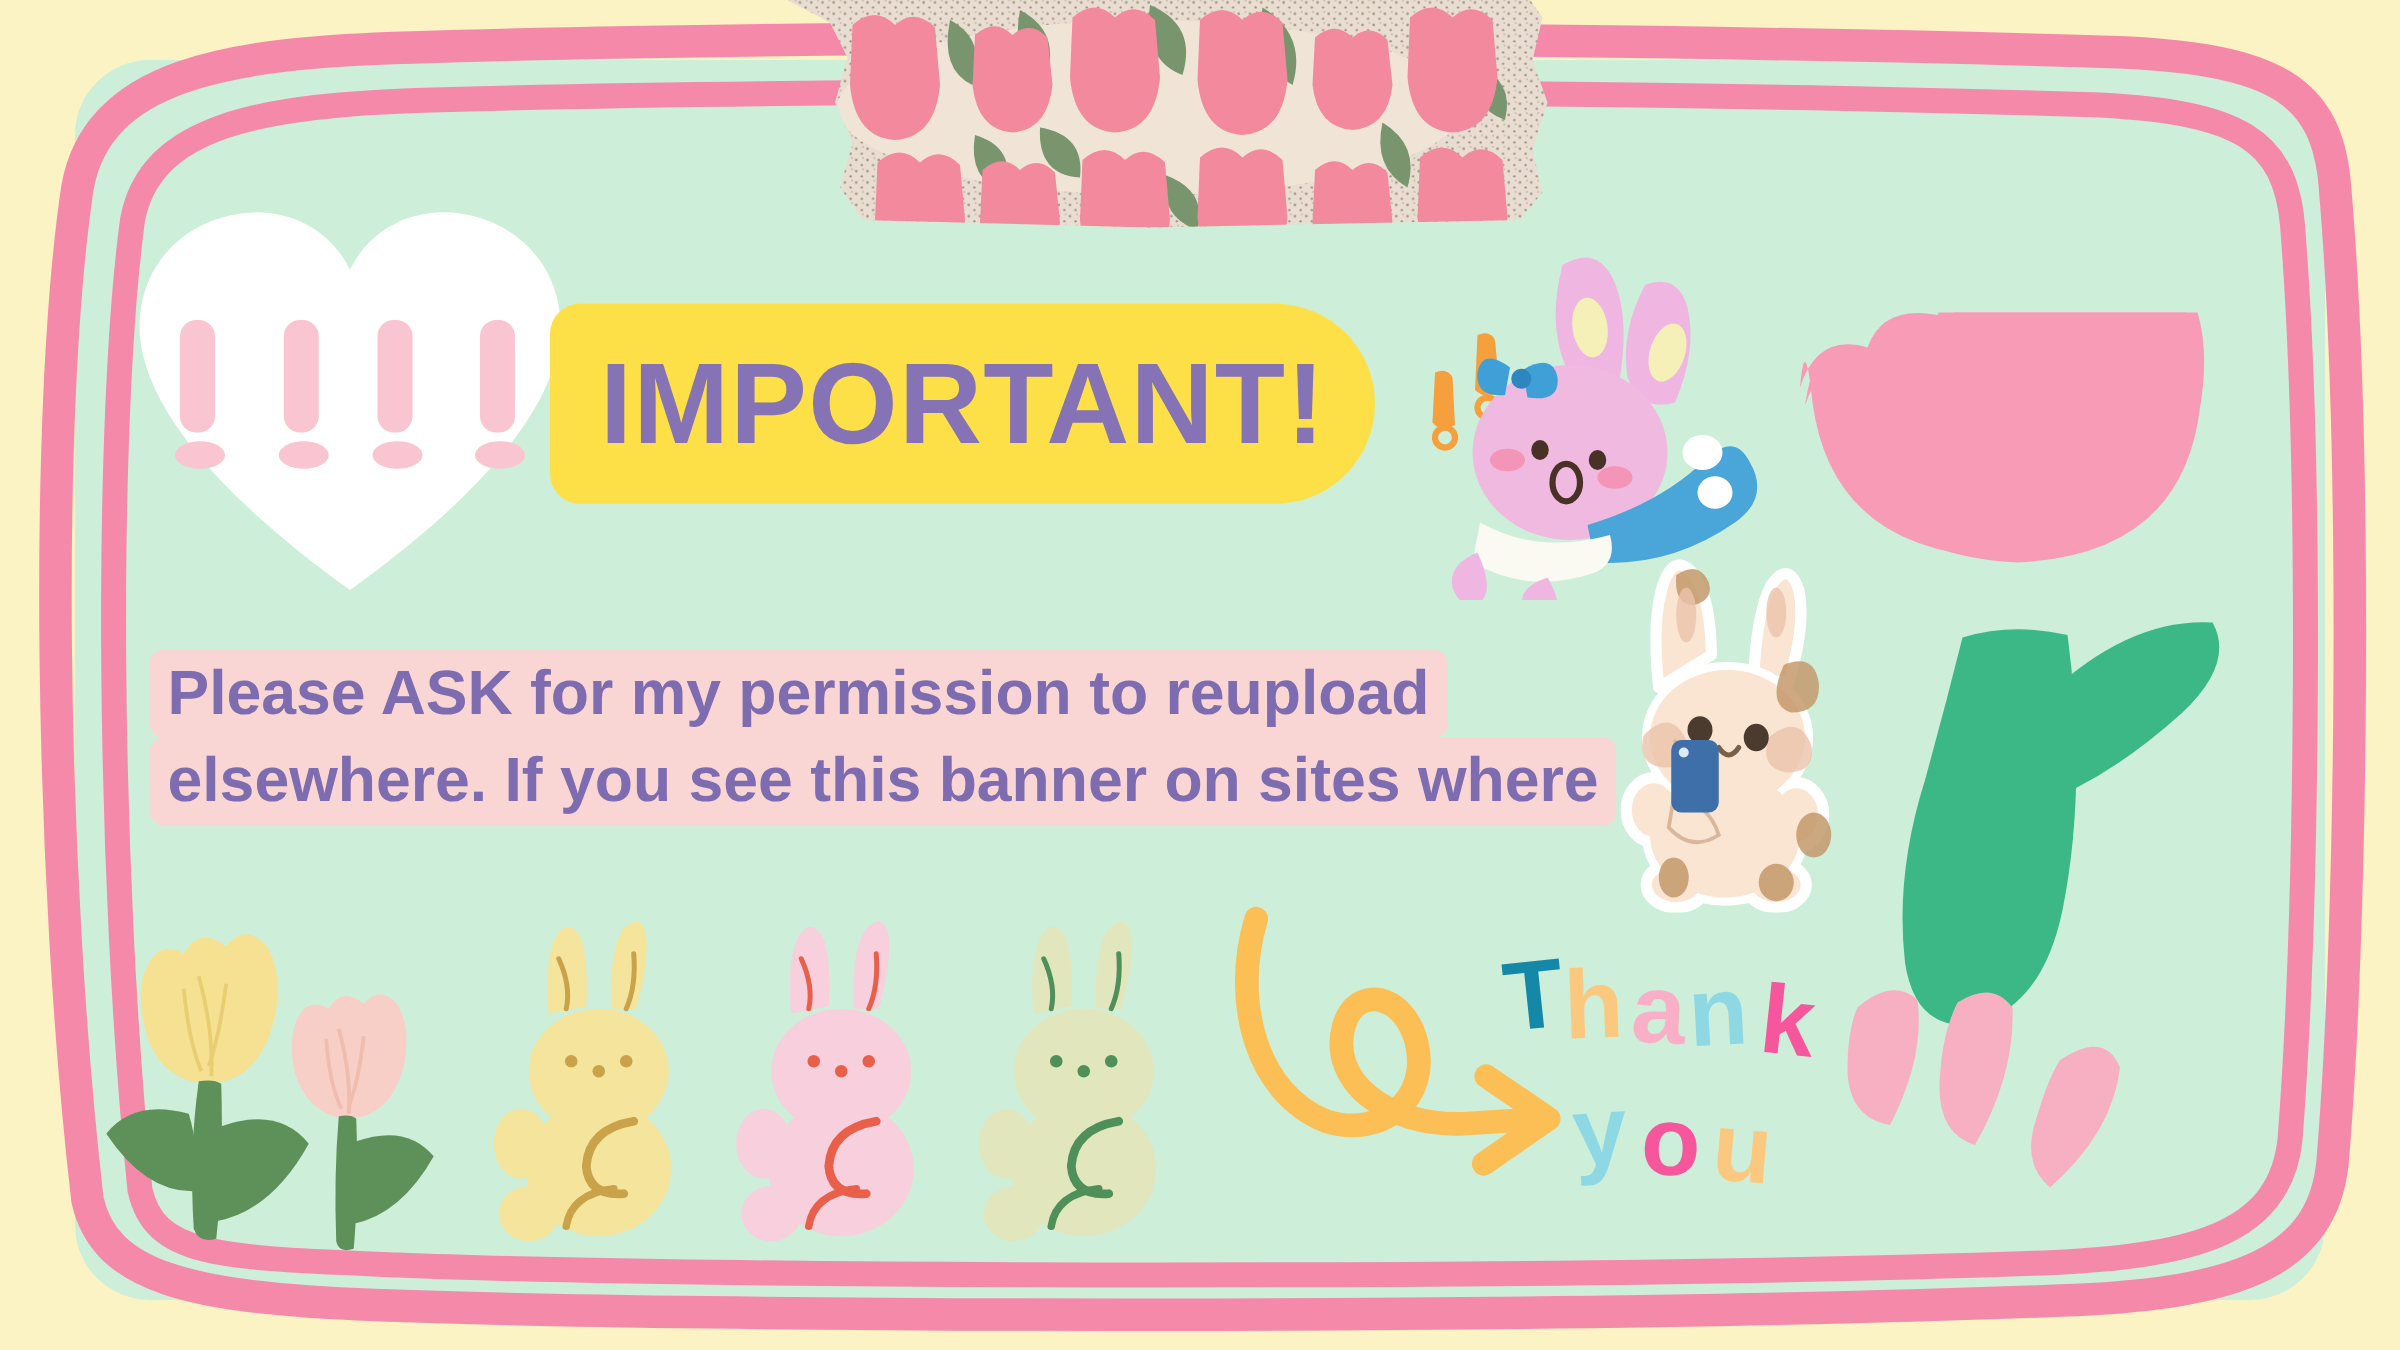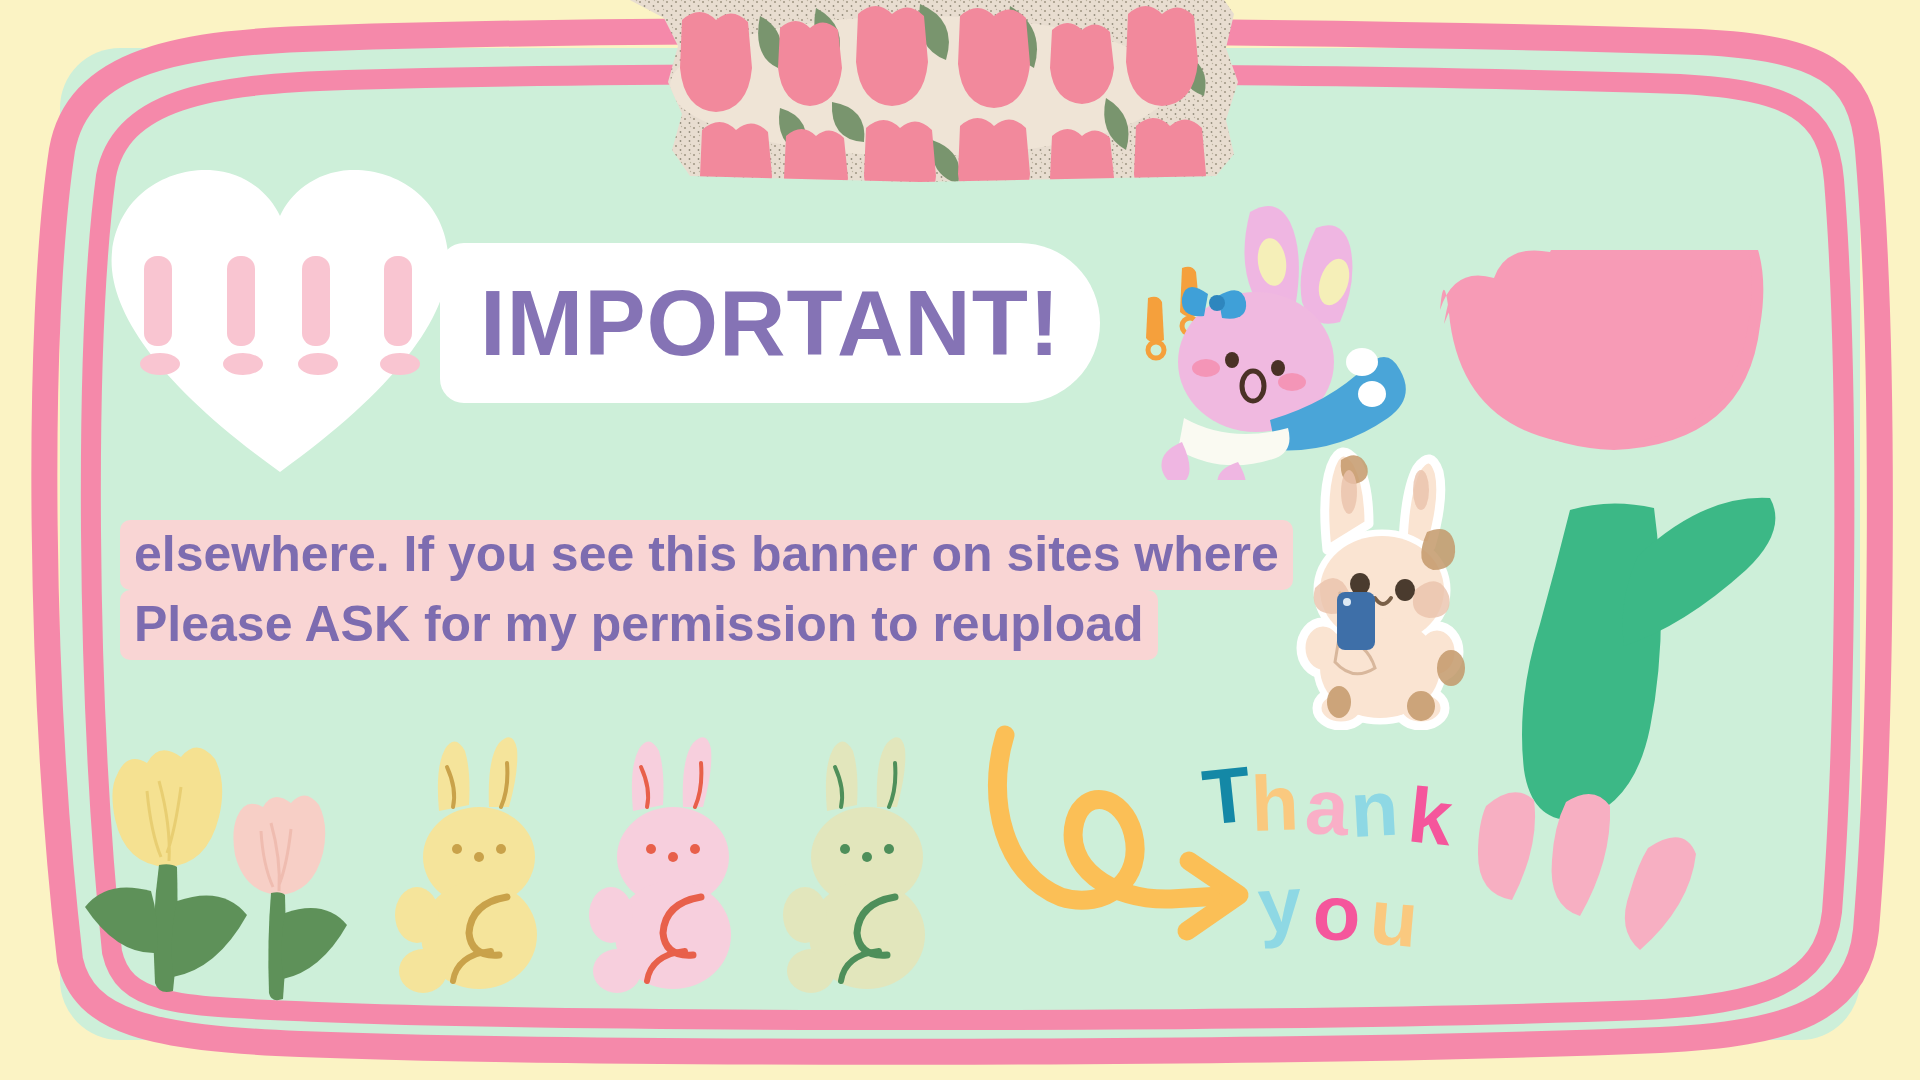--- a/index.html
+++ b/index.html
@@ -23,21 +23,21 @@
     width: 1800px; height: 992px;
     background: #CDEFD9;
     border-radius: 60px;
   }
   #frame-svg { left: 0; top: 0; width: 1920px; height: 1080px; pointer-events: none; }
   #washi { left: 620px; top: -10px; width: 630px; height: 215px; }
   #heart-block { left: 100px; top: 160px; width: 360px; height: 320px; }
   #important-banner {
     left: 440px; top: 243px;
     width: 660px; height: 160px;
-    background: #ffffff;
+    background: #fde047;
     border-radius: 24px 80px 80px 24px;
     display: flex; align-items: center;
   }
   #important-title {
     font-size: 92px;
     font-weight: bold;
     color: #8573B5;
     letter-spacing: 1px;
     margin-left: 40px;
     line-height: 1;
@@ -143,24 +143,24 @@
       <ellipse cx="300" cy="204" rx="20" ry="11"></ellipse>
     </g>
   </svg>
 
   <div id="important-banner" class="abs">
     <span id="important-title">IMPORTANT!</span>
   </div>
 
   <div id="body-text-block" class="abs">
     <div class="body-line-wrap">
-      <span class="body-line">elsewhere. If you see this banner on sites where</span>
+      <span class="body-line"> Please ASK for my permission to reupload</span>
     </div>
     <div class="body-line-wrap">
-      <span class="body-line"> Please ASK for my permission to reupload</span>
+      <span class="body-line">elsewhere. If you see this banner on sites where</span>
     </div>
   </div>
 
   <svg id="pink-bunny" class="abs" viewBox="0 0 290 290">
     <g fill="#F5A03C">
       <path d="M62 78 q10 -4 14 4 l4 42 q-12 6 -20 -2 Z"></path>
       <circle cx="70" cy="136" r="8" fill="none" stroke="#F5A03C" stroke-width="5"></circle>
       <path d="M28 108 q10 -4 14 4 l2 38 q-12 6 -18 -2 Z"></path>
       <circle cx="36" cy="160" r="8" fill="none" stroke="#F5A03C" stroke-width="5"></circle>
     </g>

